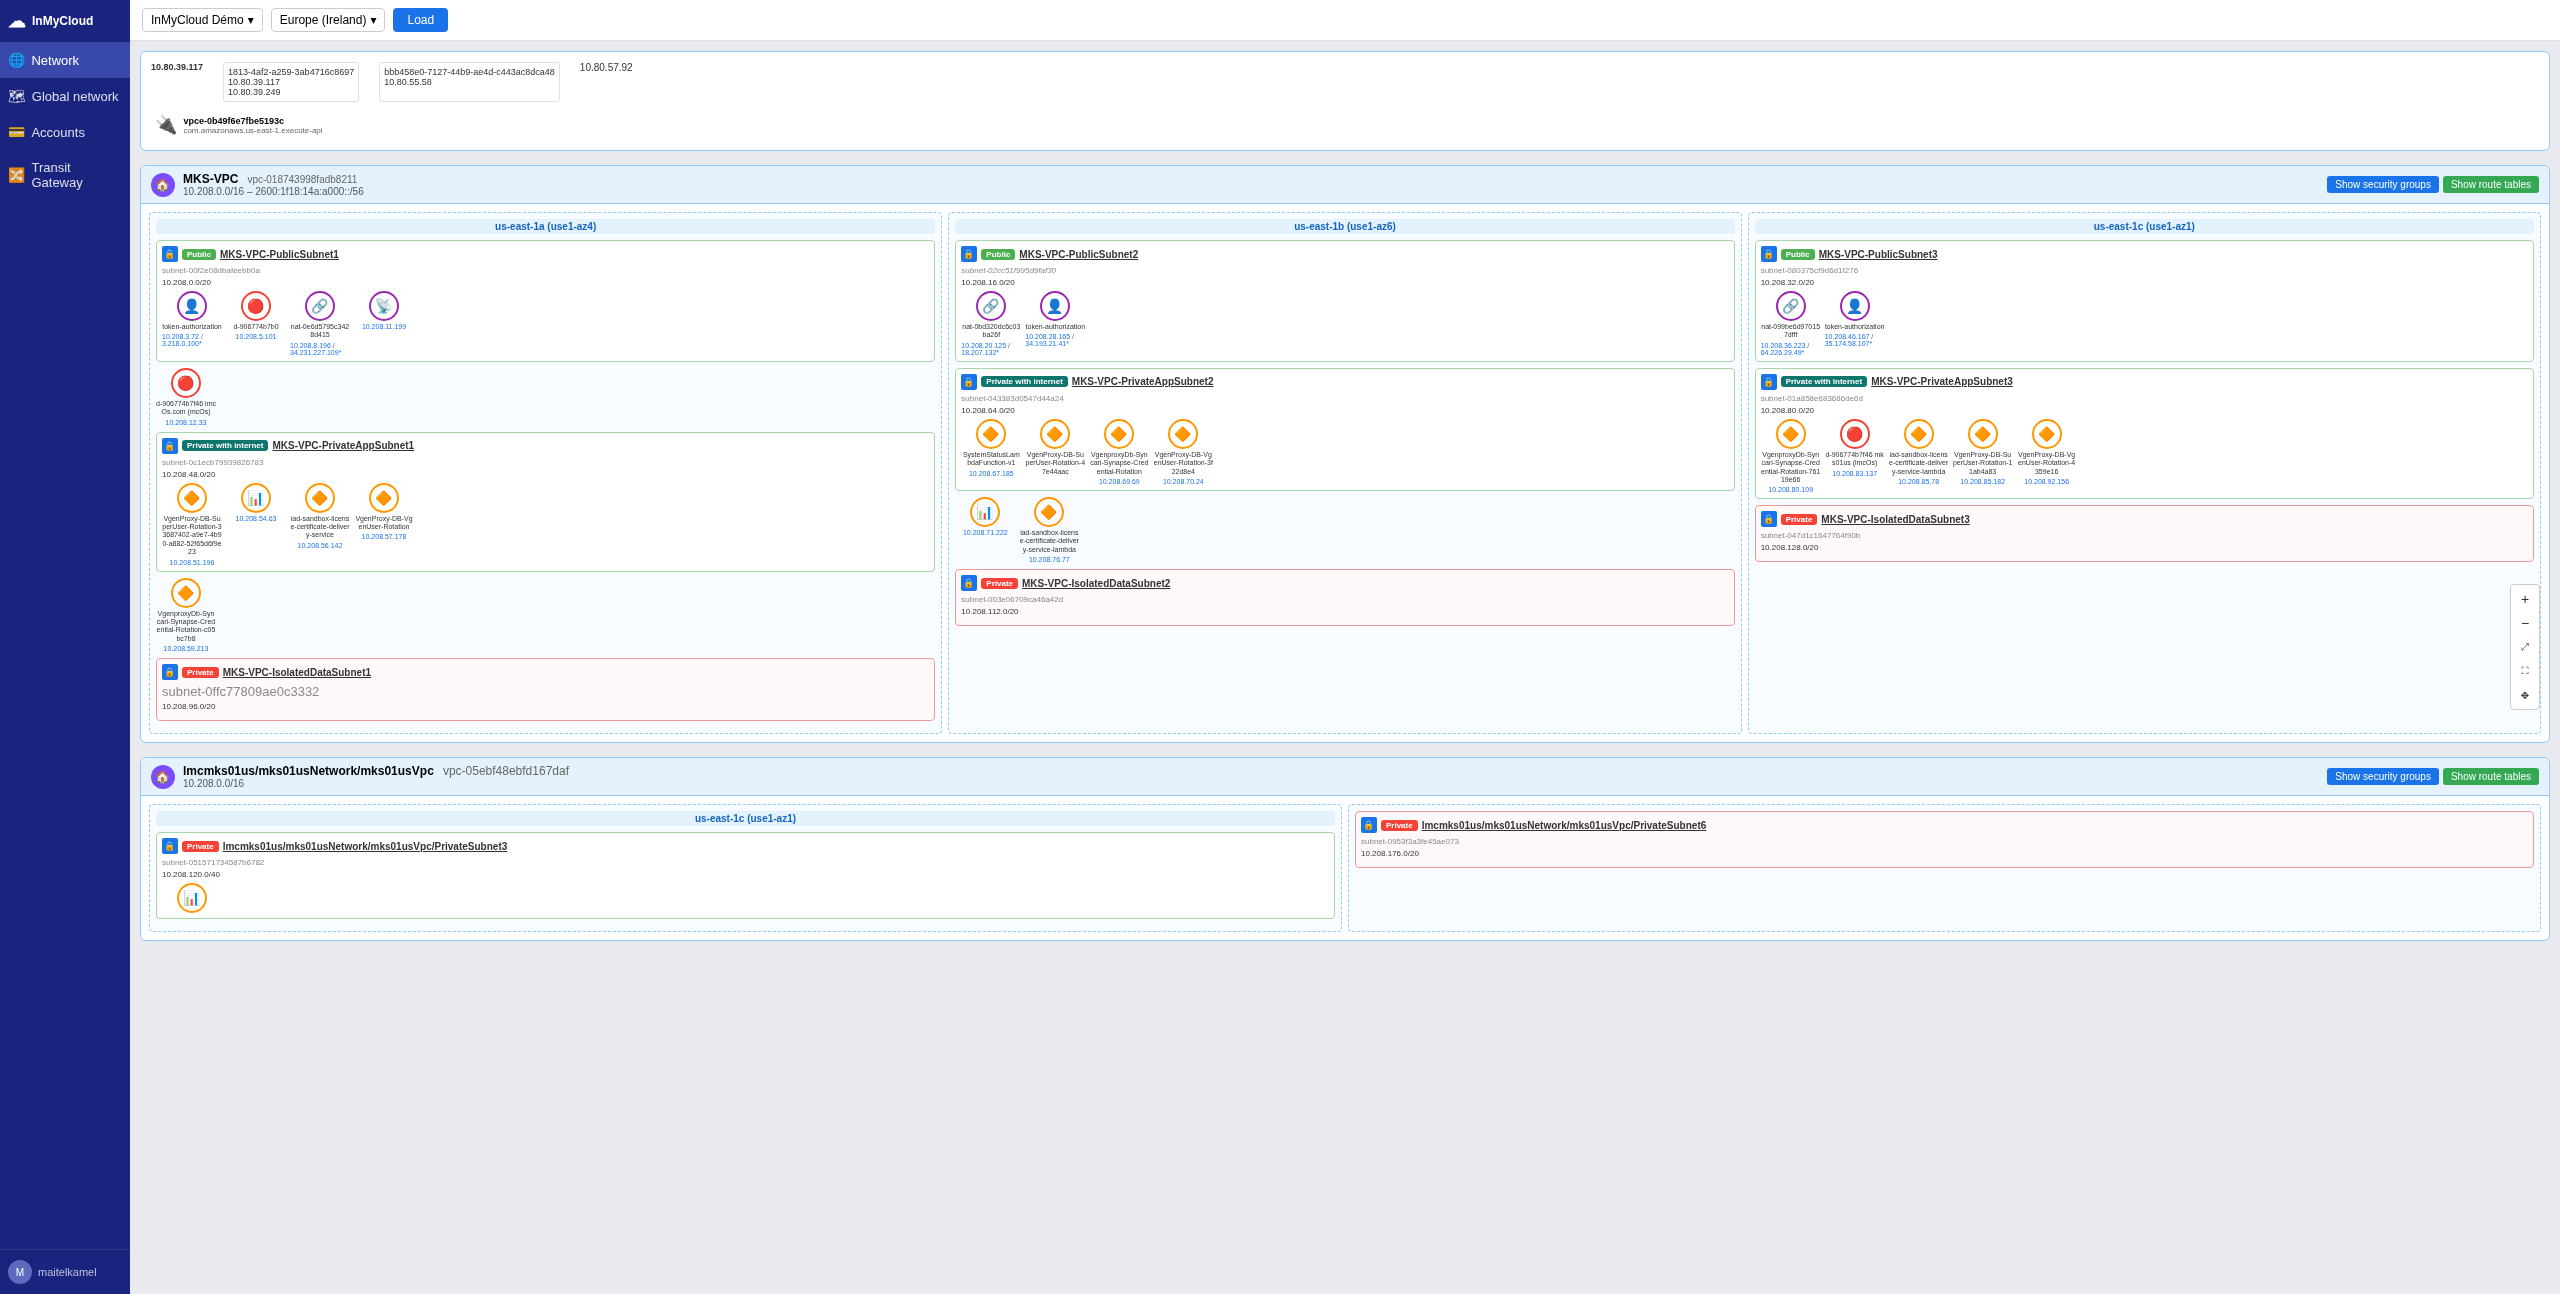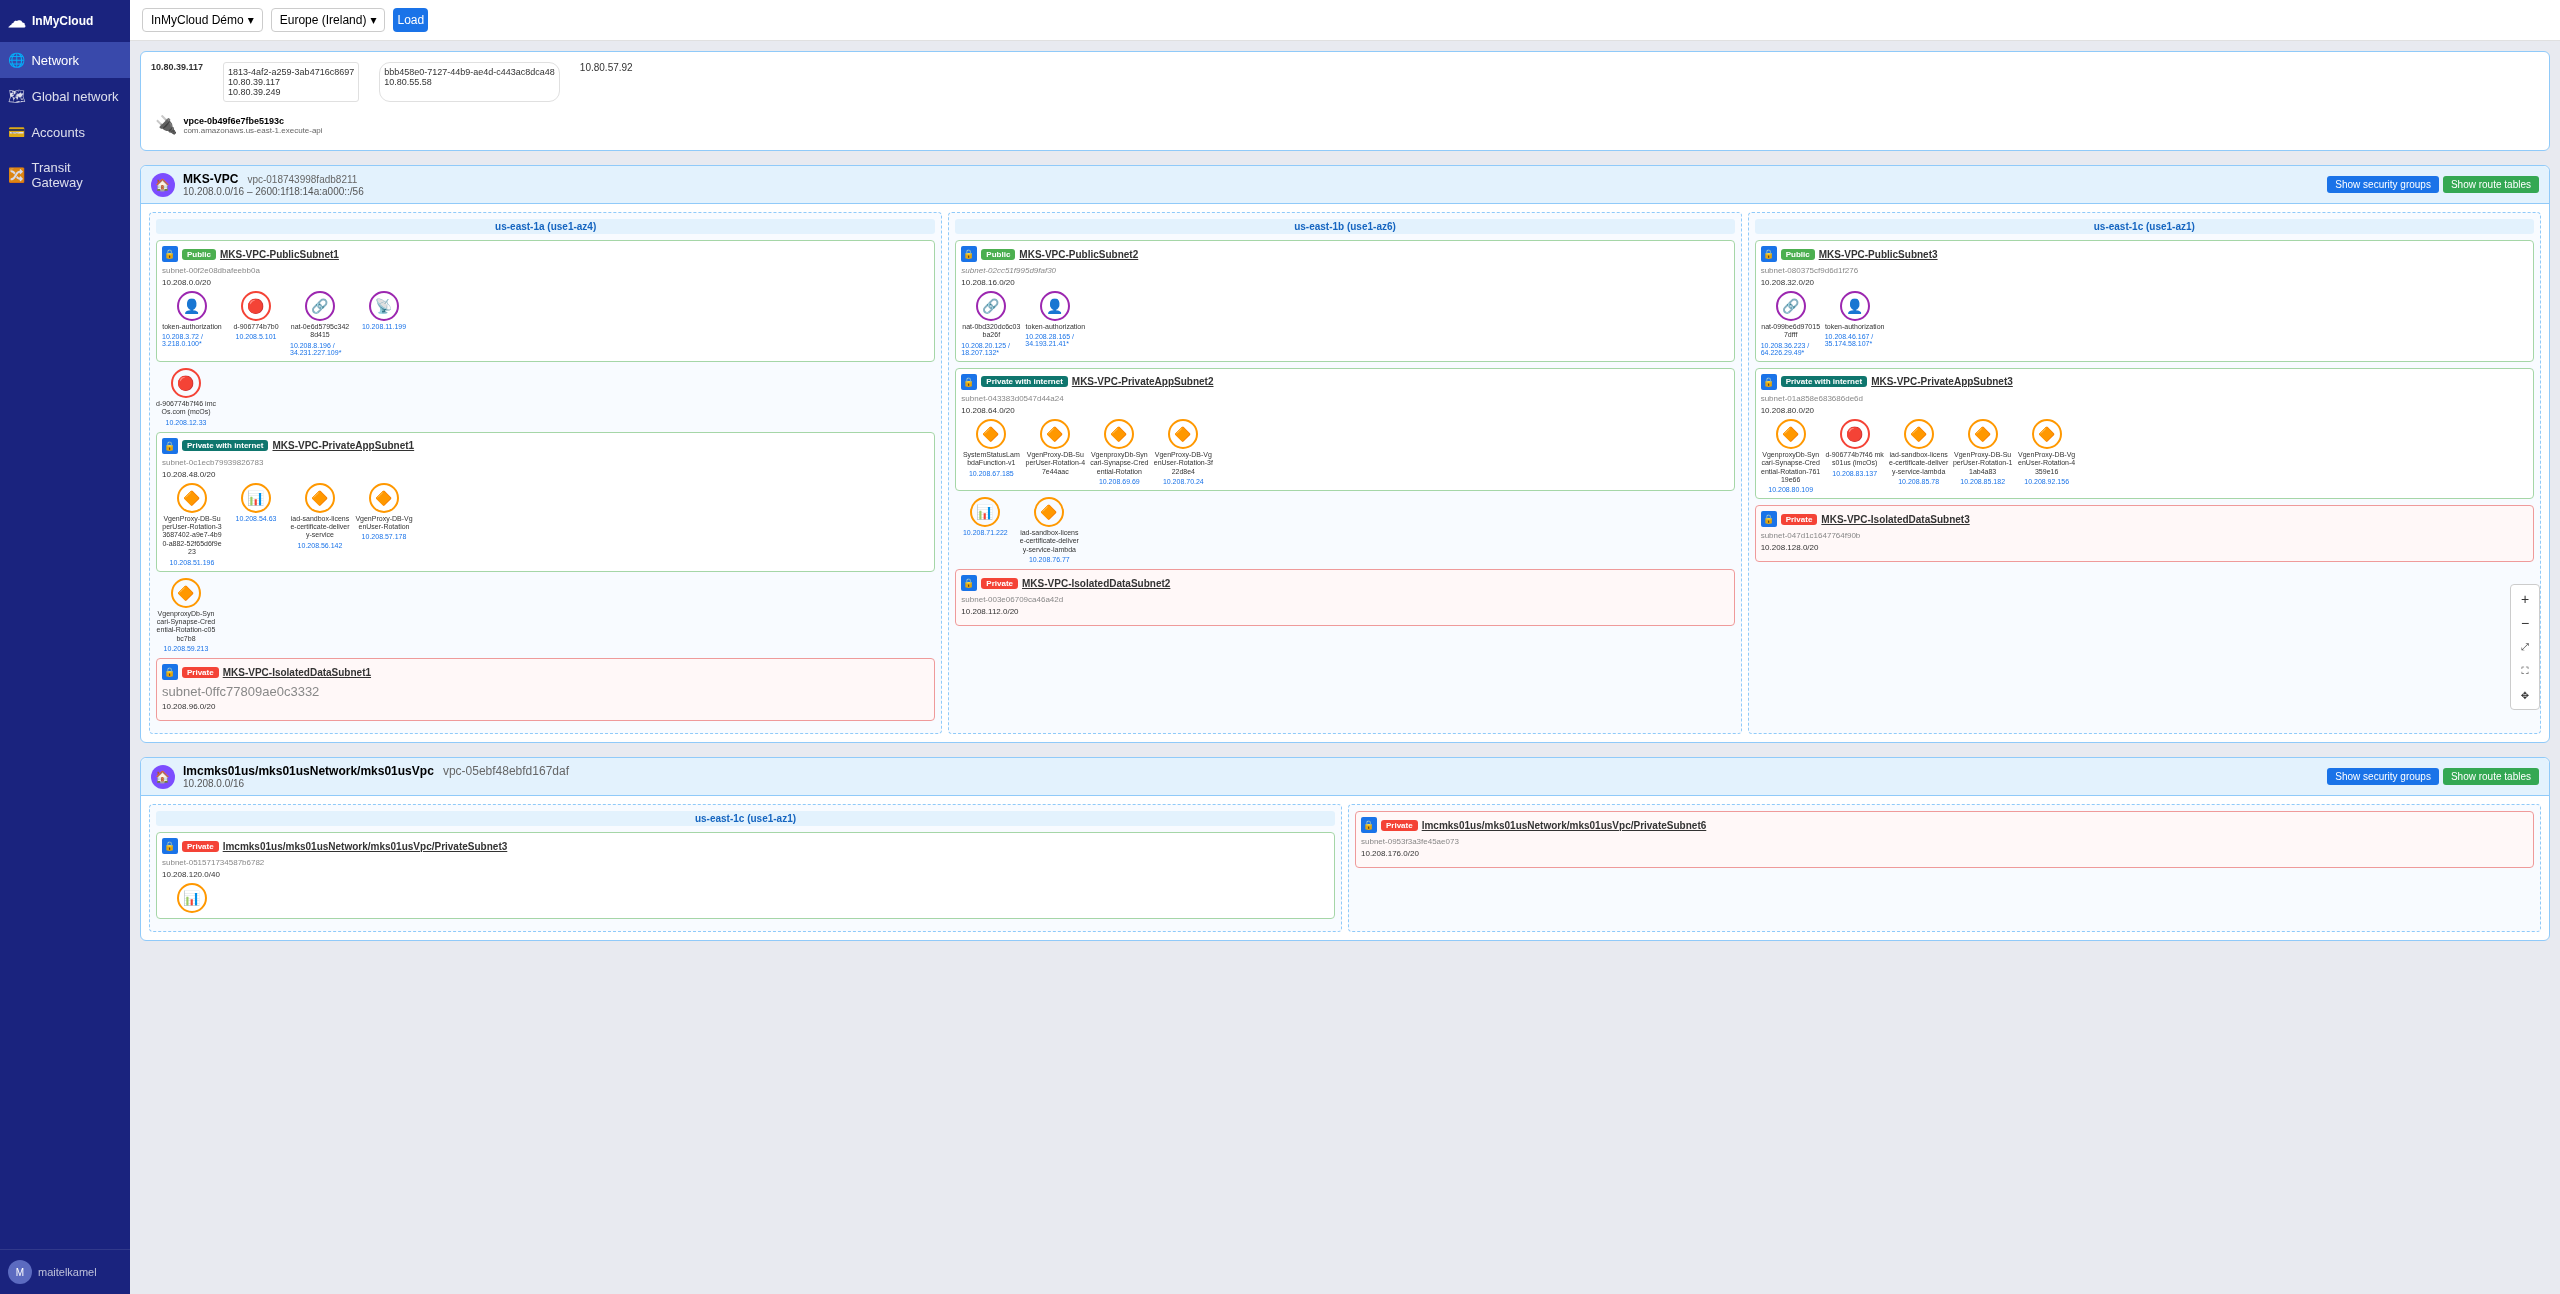--- a/index.html
+++ b/index.html
@@ -78,21 +78,21 @@
       font-size: 12px;
       background: white;
       cursor: pointer;
       display: flex; align-items: center; gap: 4px;
     }
     .btn-load {
       background: #1a73e8;
       color: white;
       border: none;
       border-radius: 4px;
-      padding: 5px 4px;
+      padding: 5px 14px;
       font-size: 12px;
       cursor: pointer;
     }
 
     
     #canvas {
       flex: 1;
       overflow: auto;
       padding: 10px;
       background: #e8eaf0;
@@ -300,21 +300,21 @@
     <div style="background:white; border:1px solid #90caf9; border-radius:6px; padding:10px; margin-bottom:14px;">
       <div style="display:flex; gap:20px; flex-wrap:wrap; margin-bottom:8px;">
         <div style="font-size:9px; color:#333;">
           <div style="font-weight:bold;">10.80.39.117</div>
         </div>
         <div style="font-size:9px; color:#333; border:1px solid #e0e0e0; border-radius:3px; padding:4px;">
           <div>1813-4af2-a259-3ab4716c8697</div>
           <div>10.80.39.117</div>
           <div>10.80.39.249</div>
         </div>
-        <div style="font-size:9px; color:#333; border:1px solid #e0e0e0; border-radius:11px; padding:4px;">
+        <div style="font-size:9px; color:#333; border:1px solid #e0e0e0; border-radius:3px; padding:4px;">
           <div>bbb458e0-7127-44b9-ae4d-c443ac8dca48</div>
           <div>10.80.55.58</div>
         </div>
         <div style="font-size:10px; color:#333;">
           <div>10.80.57.92</div>
         </div>
       </div>
       <div style="display:flex; align-items:center; gap:6px; padding:4px;">
         <span style="font-size:18px; color:#9c27b0;">🔌</span>
         <div>

